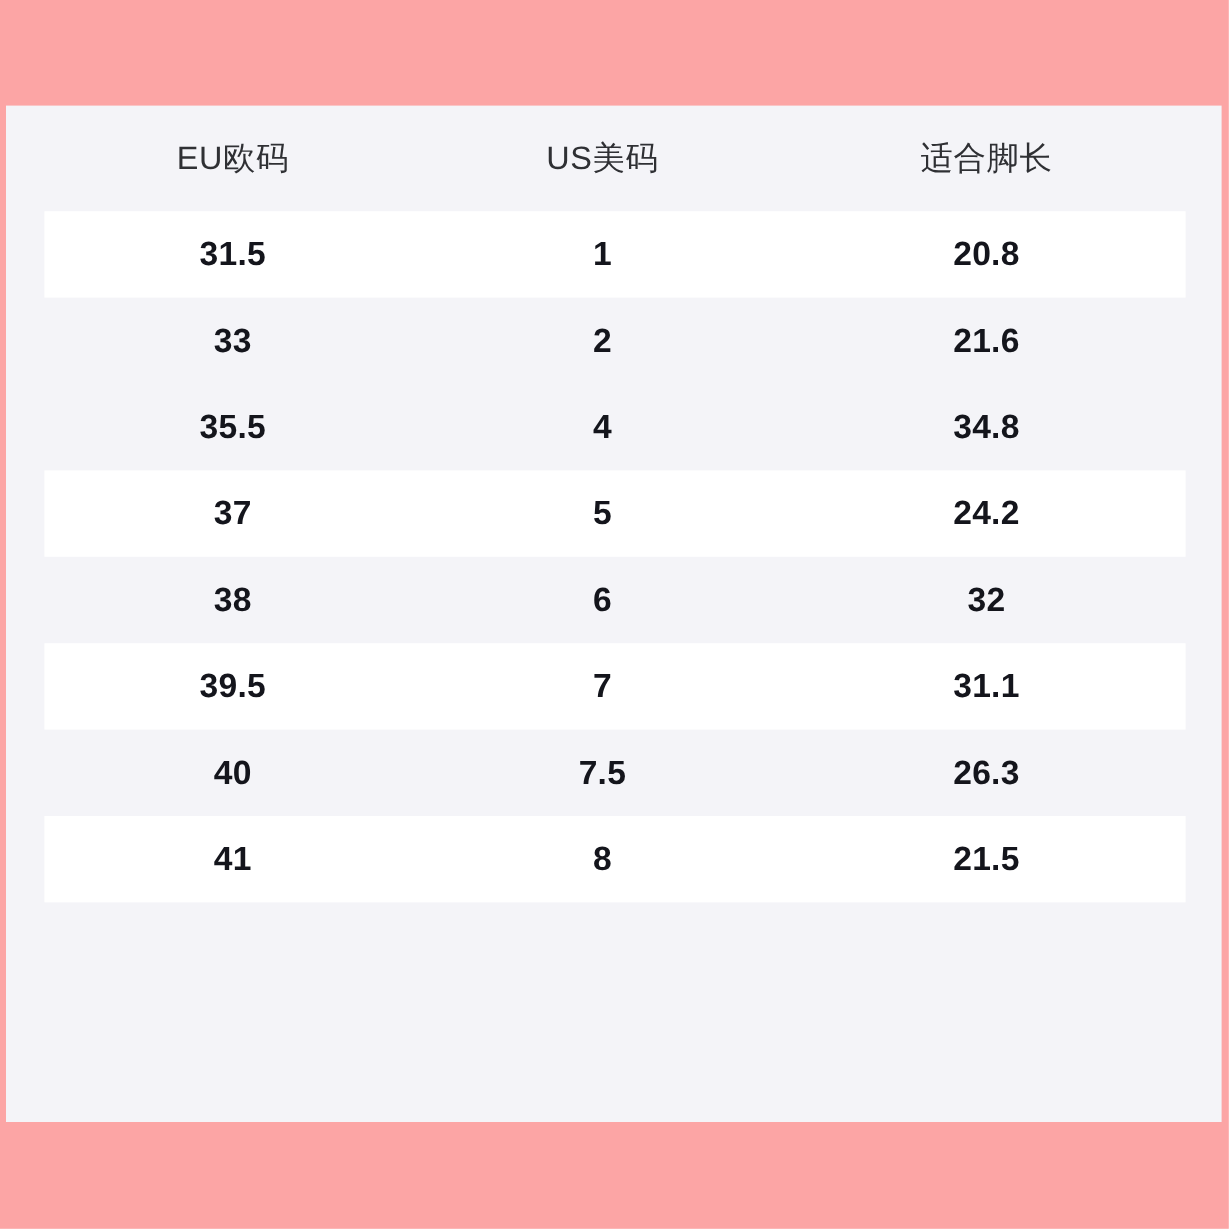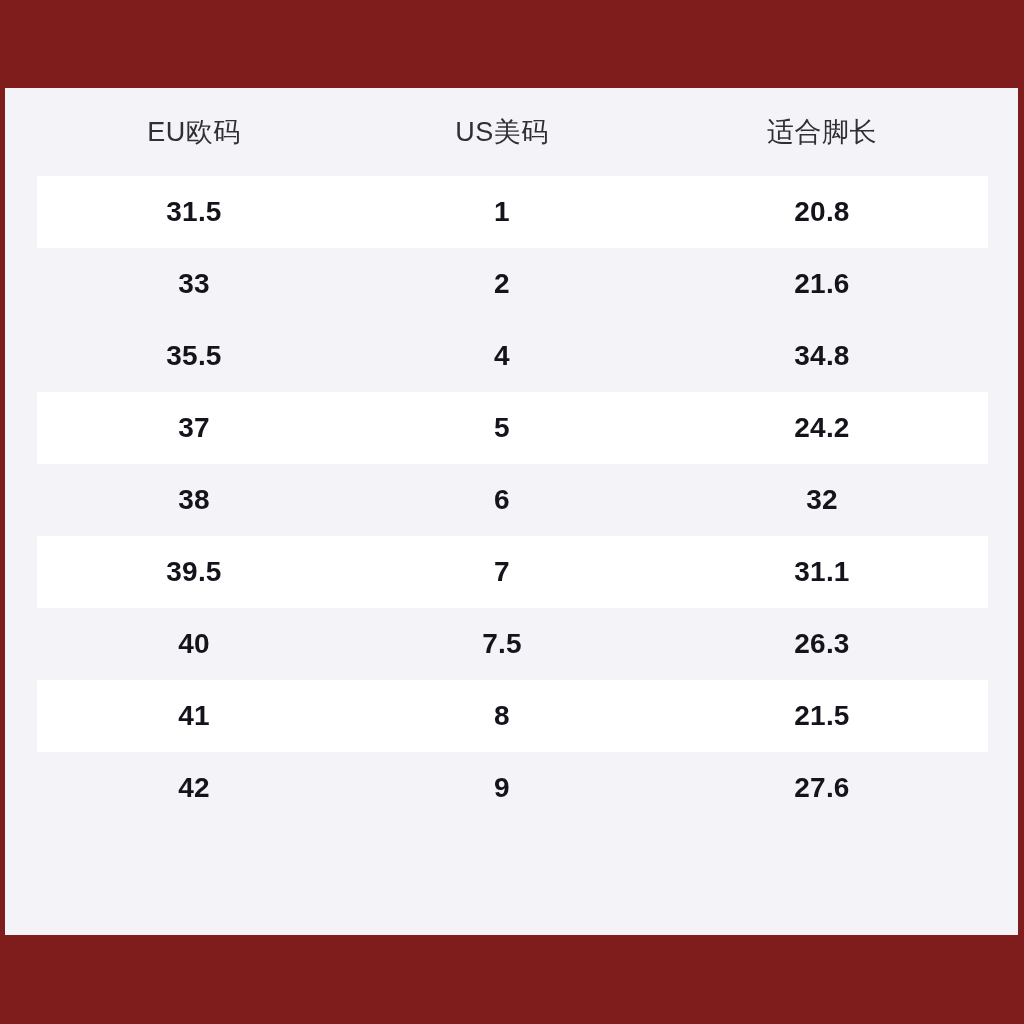--- a/index.html
+++ b/index.html
@@ -11,21 +11,21 @@
     width: 1024px;
     height: 1024px;
     font-family: "Liberation Sans", "DejaVu Sans", sans-serif;
     overflow: hidden;
   }
 
   .page {
     position: relative;
     width: 1024px;
     height: 1024px;
-    background: #7f1d1d;
+    background: #fca5a5;
   }
 
   
   .size-panel {
     position: absolute;
     left: 5px;
     top: 88px;
     width: 1013px;
     height: 847px;
     background: #f4f4f8;
@@ -148,23 +148,17 @@
           <div class="cell col-0">40</div>
           <div class="cell col-1">7.5</div>
           <div class="cell col-2">26.3</div>
         </div>
         <div class="row odd">
           <div class="band"></div>
           <div class="cell col-0">41</div>
           <div class="cell col-1">8</div>
           <div class="cell col-2">21.5</div>
         </div>
-        <div class="row even">
-          <div class="band"></div>
-          <div class="cell col-0">42</div>
-          <div class="cell col-1">9</div>
-          <div class="cell col-2">27.6</div>
-        </div>
       </div>
 
   </div>
 
 </div>
 
 </body></html>

